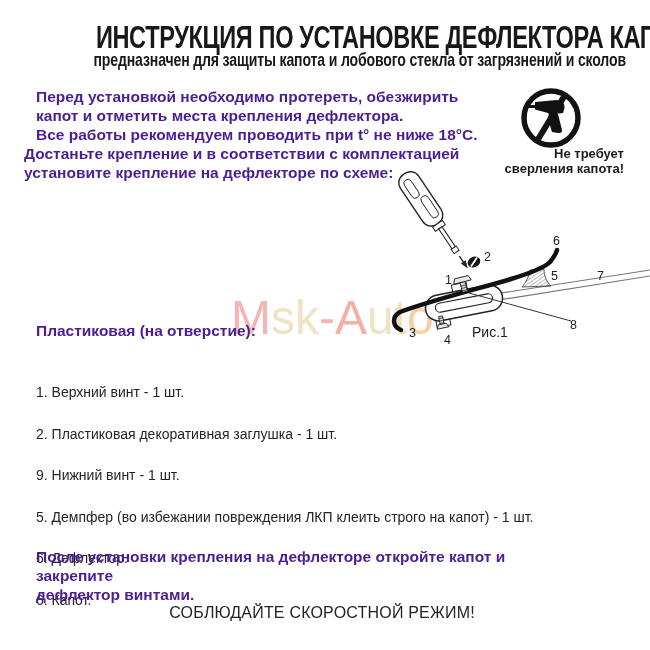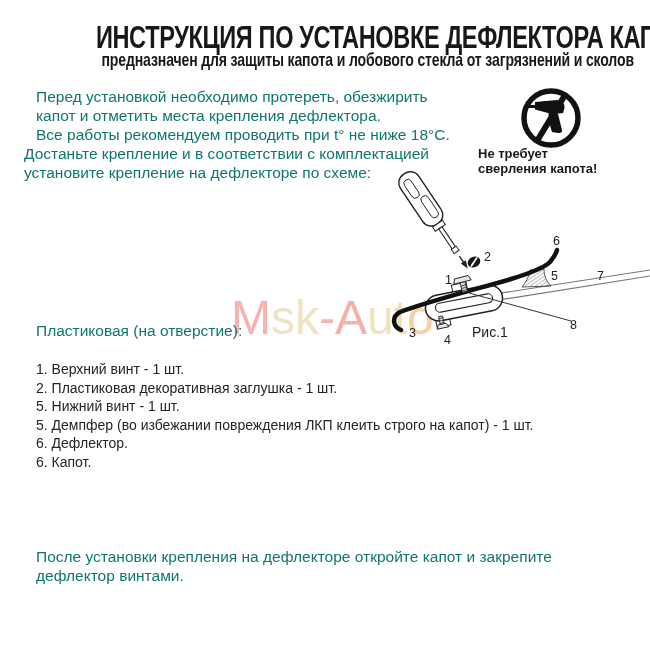--- a/index.html
+++ b/index.html
@@ -8,37 +8,37 @@
     font-family:"Liberation Sans",sans-serif;color:#1e1e1e;overflow:hidden;
     margin:0 auto;
   }
   .abs{position:absolute;}
   
   .title-wrap{top:22px;left:0;width:650px;text-align:center;white-space:nowrap;}
   .title-inner{
     display:inline-block;font-size:31px;font-weight:700;letter-spacing:-0.5px;
     transform:scaleX(0.76);transform-origin:center;color:#181818;line-height:1.0;
   }
-  .subtitle-wrap{top:50px;left:0;width:642px;text-align:left;white-space:nowrap;padding-left:8px;}
+  .subtitle-wrap{top:50px;left:0;width:642px;text-align:left;white-space:nowrap;}
   .subtitle-inner{
     display:inline-block;font-size:19px;font-weight:700;letter-spacing:-0.2px;
     transform:scaleX(0.74);transform-origin:center;color:#181818;line-height:1.0;
   }
   
-  .body-text{font-size:15.5px;line-height:18.8px;color:#0f766e;white-space:pre-line;}
+  .body-text{font-size:15.5px;line-height:18.8px;color:#4c1d95;white-space:pre-line;font-weight:bold;}
   .para1{left:36px;top:88px;width:460px;}
   .para2{left:24px;top:145px;width:460px;}
   .komplekt{left:36px;top:322px;width:400px;}
   .parts-list{left:36px;top:360px;width:560px;font-size:14px;line-height:18.6px;color:#242424;}
-  .parts-list div{white-space:nowrap;}
+  .parts-list div{white-space:nowrap;margin-top:23px;}
   .para3{left:36px;top:548px;width:540px;}
   .slogan{left:0;top:604px;width:644px;text-align:center;font-size:16px;letter-spacing:0.2px;color:#242424;}
   
   .nodrill-caption{
-    left:478px;top:147px;width:146px;text-align:left;
+    left:478px;top:147px;width:146px;text-align:right;
     font-size:13px;font-weight:700;line-height:14.5px;color:#1a1a1a;white-space:pre-line;
   }
   
   .watermark{
     left:231px;top:294px;font-size:48px;font-weight:400;letter-spacing:0px;
     line-height:1;white-space:nowrap;z-index:0;user-select:none;
   }
   .content-layer{position:absolute;inset:0;z-index:1;pointer-events:none;}
   .content-layer > *{pointer-events:auto;}
   svg text{font-family:"Liberation Sans",sans-serif;}
@@ -146,22 +146,23 @@
         <text x="212" y="120">7</text>
         <text x="185" y="169">8</text>
       </g>
       <text x="87" y="177" font-size="14" fill="#222">Рис.1</text>
     </svg>
 
     <div class="abs body-text komplekt">Пластиковая (на отверстие):</div>
     <div class="abs parts-list">
       <div>1. Верхний винт - 1 шт.</div>
       <div>2. Пластиковая декоративная заглушка - 1 шт.</div>
-      <div>5. Нижний винт - 1 шт.</div>
+      <div>9. Нижний винт - 1 шт.</div>
       <div>5. Демпфер (во избежании повреждения ЛКП клеить строго на капот) - 1 шт.</div>
       <div>6. Дефлектор.</div>
       <div>6. Капот.</div>
     </div>
 
     <div class="abs body-text para3">После установки крепления на дефлекторе откройте капот и закрепите
 дефлектор винтами.</div>
+    <div class="abs slogan">СОБЛЮДАЙТЕ СКОРОСТНОЙ РЕЖИМ!</div>
   </div>
 </div>
 
 </body></html>

